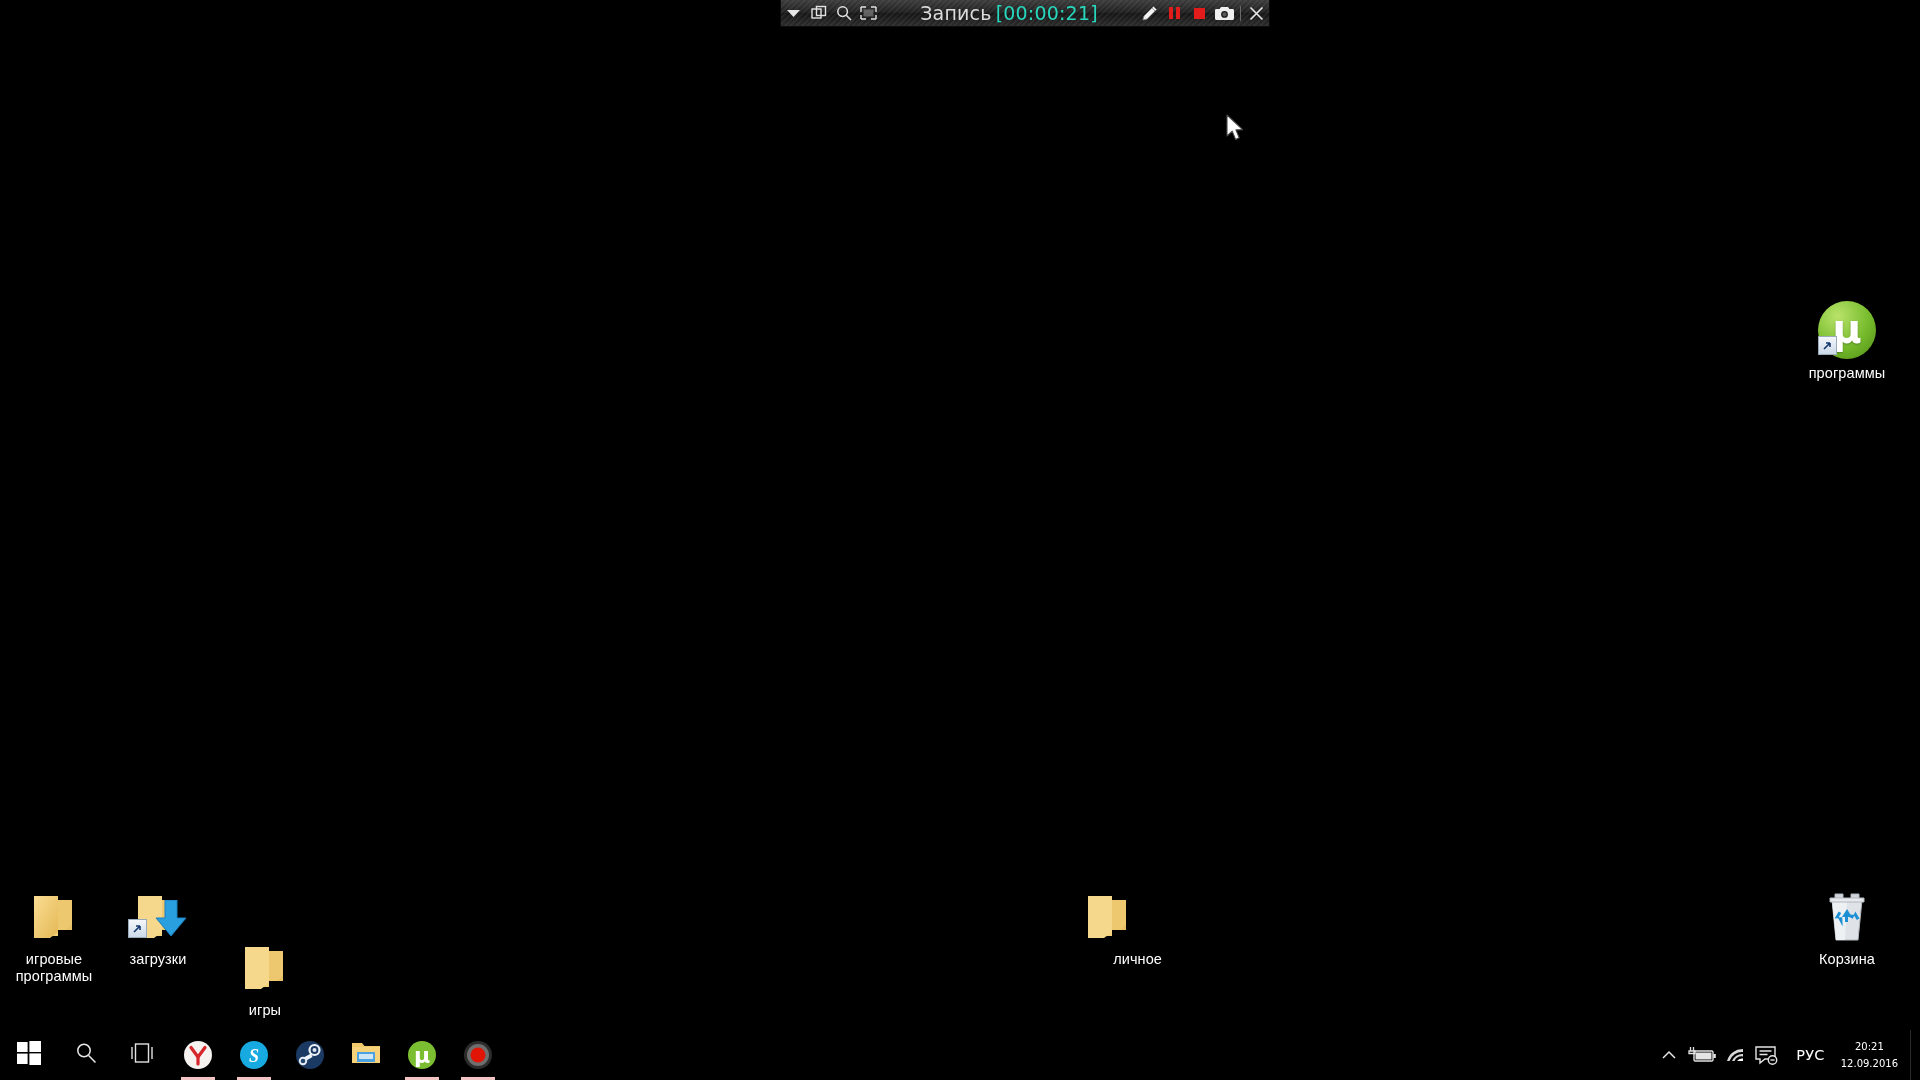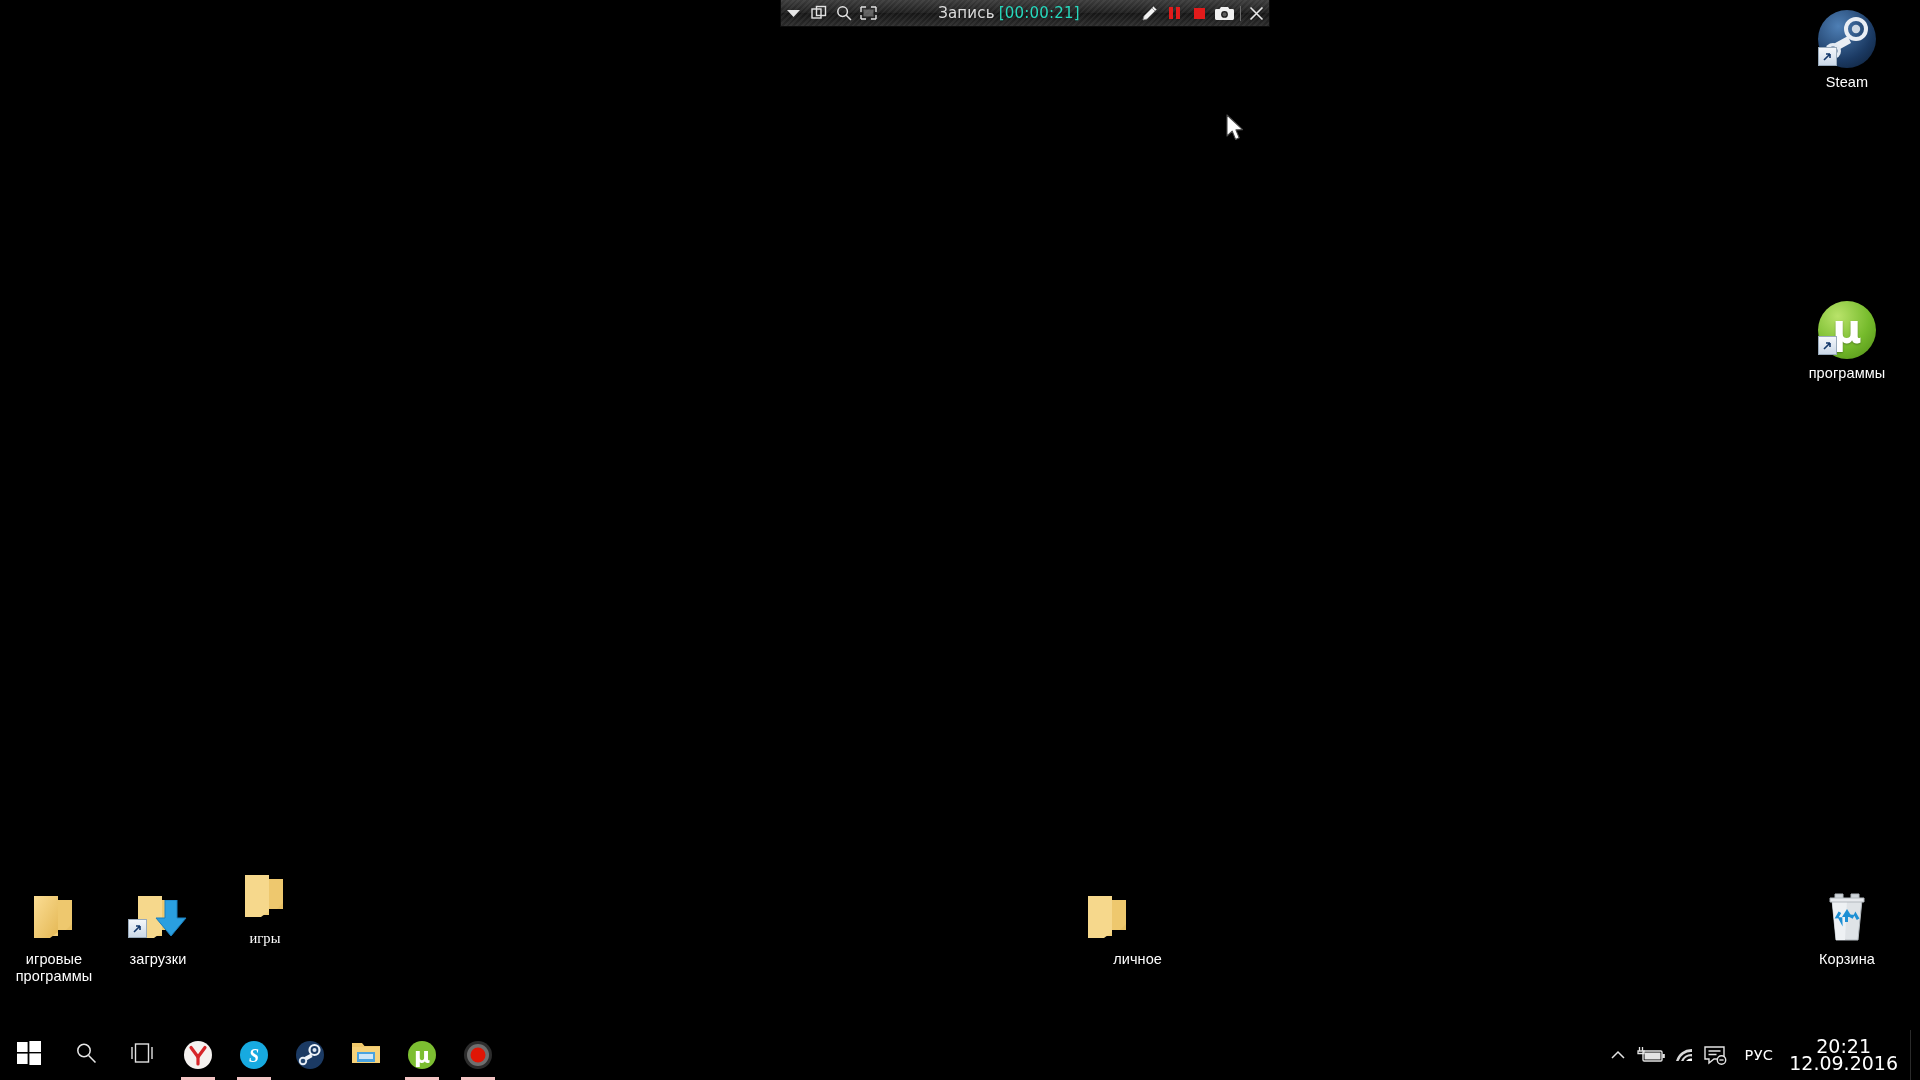--- a/index.html
+++ b/index.html
@@ -137,21 +137,21 @@
     box-shadow:0 1px 4px rgba(0,0,0,.8);
   }
   #rec-toolbar .tb-btn {
     width:25px; height:24px;
     display:flex; align-items:center; justify-content:center;
     cursor:default;
   }
   #rec-toolbar .tb-title {
     flex:1;
     text-align:center;
-    font-size:15px;
+    font-size:19px;
     font-family:"DejaVu Sans", sans-serif;
     white-space:nowrap;
     letter-spacing:.2px;
   }
   #rec-toolbar .tb-title .word { color:#dcdcdc; }
   #rec-toolbar .tb-title .timer { color:#27d8bd; margin-left:4px; }
   #rec-toolbar .tb-sep {
     width:1px; height:15px; background:#6a6a6a; margin:0 3px;
   }
   .sq-red { width:11px; height:11px; background:#e21b1b; display:block; }
@@ -196,59 +196,39 @@
   #tray .lang {
     padding:0 12px;
     font-size:14.5px; color:#fff;
     letter-spacing:.3px;
     font-family:"DejaVu Sans", sans-serif;
   }
   #tray .clock {
     text-align:center;
     line-height:17px;
     padding:0 12px 0 4px;
-    font-size:19px;
+    font-size:10px;
     color:#fff;
     font-family:"DejaVu Sans", sans-serif;
   }
   #tray .clock div { white-space:nowrap; }
   #tray .showdesk {
     width:10px; height:50px;
     border-left:1px solid #2a2a2a;
   }
 
   
   #cursor { position:absolute; left:1226px; top:114px; }
 </style>
 </head>
 <body>
 
 <div id="desktop">
 
 
-  <div class="icon" style="left:1793px; top:8px;">
-    <div class="glyph">
-      <div class="steam-art">
-        <div class="disc"></div>
-        <svg width="58" height="58" viewBox="0 0 58 58" style="position:absolute;inset:0;">
-          <circle cx="38" cy="19" r="10" fill="none" stroke="#e9eef4" stroke-width="4"></circle>
-          <circle cx="38" cy="19" r="4.2" fill="#cfd9e4"></circle>
-          <path d="M8 38 L30 26 L33 33 L13 44 Z" fill="#e9eef4"></path>
-          <circle cx="15" cy="41" r="8" fill="#e3eaf2"></circle>
-          <circle cx="15" cy="41" r="4.5" fill="#2b4f7d"></circle>
-        </svg>
-        <div class="shortcut-badge" style="left:0px; bottom:2px;">
-          <svg width="13" height="13" viewBox="0 0 13 13">
-              <path d="M3 10 L9 4 M9 4 L5 4 M9 4 L9 8" stroke="#14386b" stroke-width="1.6" fill="none"></path>
-            </svg>
-        </div>
-      </div>
-    </div>
-    <div class="label">Steam</div>
-  </div>
 
 
   <div class="icon" style="left:1793px; top:299px;">
     <div class="glyph">
       <div class="ut-art">
         <div class="ball"></div>
         <div class="mu">µ</div>
         <div class="shortcut-badge" style="left:0px; bottom:4px;">
           <svg width="13" height="13" viewBox="0 0 13 13">
               <path d="M3 10 L9 4 M9 4 L5 4 M9 4 L9 8" stroke="#14386b" stroke-width="1.6" fill="none"></path>
@@ -292,21 +272,21 @@
           <stop offset="0%" stop-color="#fbdd94"></stop>
               <stop offset="100%" stop-color="#e4b855"></stop>
         </linearGradient>
           </defs>
         <path d="M32 8 h14 v24 l-6 6 h-8 Z" fill="#eec86e"></path>
       </svg>
     </div>
     <div class="label">игровые программы</div>
   </div>
 
-  <div class="icon" style="left:211px; top:864px;font-family:Liberation Serif, serif;">
+  <div class="icon" style="left:211px; top:936px;">
     <div class="glyph">
       <svg width="56" height="48" viewBox="0 0 56 48">
         <path d="M8 4 h24 l0 40 h-24 Z" fill="#f3d07a"></path>
         <path d="M32 8 h14 v30 h-14 Z" fill="#e8c165"></path>
         <path d="M8 4 h24 v36 l-8 6 h-16 Z" fill="#f6d88c"></path>
         <path d="M32 8 h14 v24 l-6 6 h-8 Z" fill="#eec86e"></path>
       </svg>
     </div>
     <div class="label">игры</div>
   </div>

